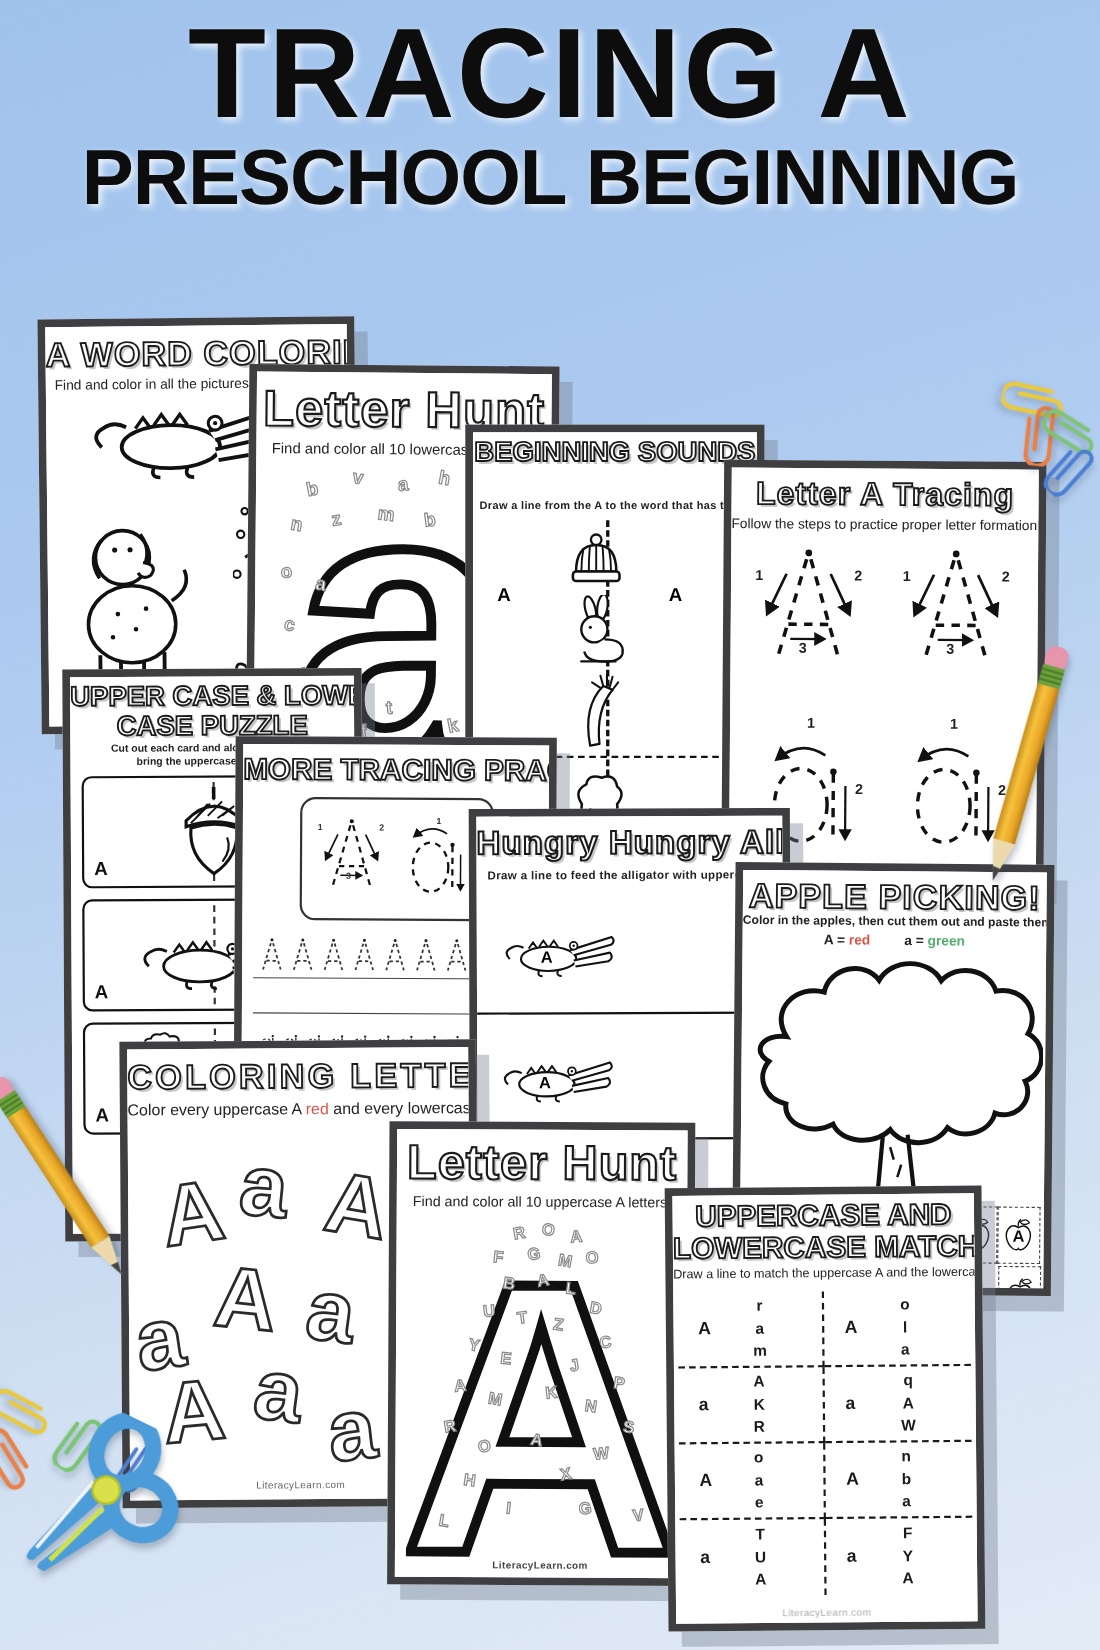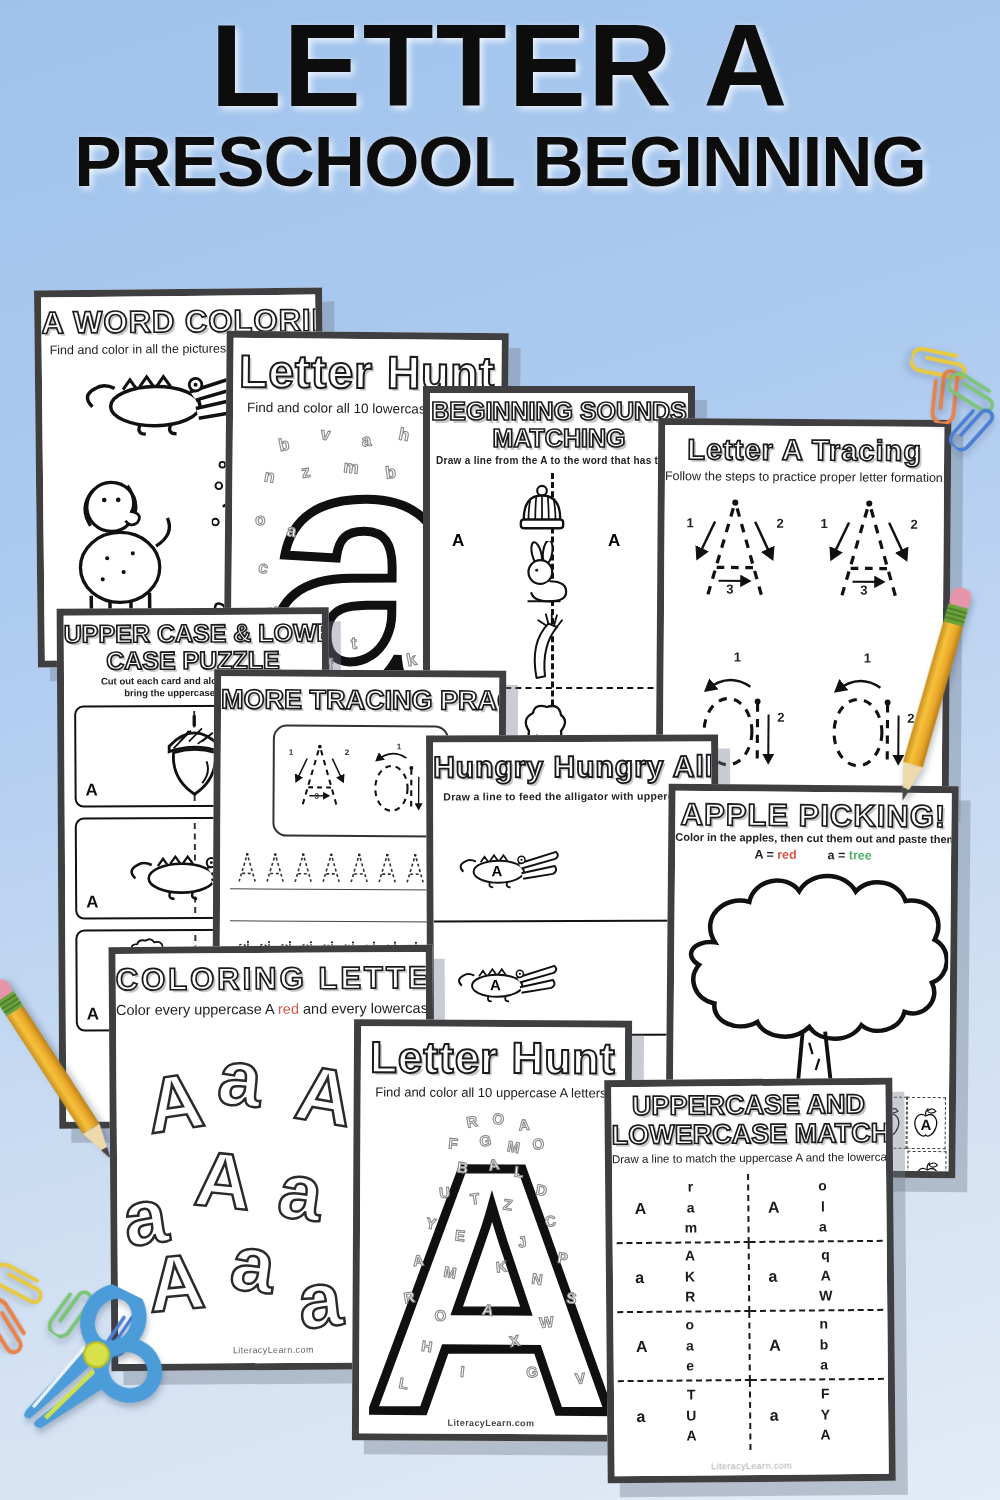--- a/index.html
+++ b/index.html
@@ -240,21 +240,21 @@
       <path d="M20 12 l-7 -9 M22 12 l0 -11 M24 12 l8 -9" stroke="#111" stroke-width="2.2" fill="none" stroke-linecap="round"></path>
       <path d="M14 16 Q28 10 28 20 L19 54 Q17 58 14 52 Z" fill="#fff" stroke="#111" stroke-width="2.3"></path>
       <path d="M17 26 h8 M16 34 h7 M15 42 h6" stroke="#111" stroke-width="1.6"></path>
     </symbol>
   </defs>
 </svg>
 
 <div class="canvas">
 
   <div class="header">
-    <div class="title1">LETTER A</div>
+    <div class="title1">TRACING A</div>
     <div class="title2">PRESCHOOL BEGINNING</div>
   </div>
 
   <section class="sheet" id="ws-word">
     <div class="content">
       <div class="bubble abs" style="left:0;right:0;top:8px;font-size:31px;">A WORD COLORING</div>
       <div class="sub abs" style="left:8px;top:46px;font-size:12.5px;text-align:left;">Find and color in all the pictures that b</div>
       <svg class="abs" style="left:20px;top:62px;" width="228" height="98" viewBox="0 0 140 60">
           <use href="#crocSym" y="-5"></use>
         </svg>
@@ -305,21 +305,20 @@
           <span class="sc" style="left: 68%; top: 86%; transform: rotate(-12deg); font-size: 17px;">k</span>
           <span class="sc" style="left: 80%; top: 90%; transform: rotate(6deg); font-size: 17px;">w</span>
           <span class="sc" style="left: 44%; top: 80%; transform: rotate(-5deg); font-size: 17px;">t</span>
         </div>
     </div>
   </section>
 
   <section class="sheet" id="ws-bs">
     <div class="content">
       <div class="bubble abs" style="left:0;right:0;top:4px;font-size:25px;letter-spacing:0;">BEGINNING SOUNDS</div>
-      <div class="bubble abs" style="left:0;right:0;top:31px;font-size:25px;letter-spacing:0;">MATCHING</div>
       <div class="sub tinybold abs" style="left:6px;top:62px;text-align:left;font-size:10px;">Draw a line from the A to the word that has the same b</div>
       <div class="abs" style="left:47%;top:80px;bottom:0;border-left:3px dashed #111;"></div>
       <div class="abs" style="left:4px;right:4px;top:294px;border-top:2.5px dashed #111;"></div>
       <span class="abs" style="left:22px;top:138px;font-size:17px;font-weight:700;">A</span>
       <span class="abs" style="left:178px;top:138px;font-size:17px;font-weight:700;">A</span>
       <span class="abs" style="left:178px;top:352px;font-size:17px;font-weight:700;">A</span>
       <svg class="abs" style="left:83px;top:90px;" width="58" height="52" viewBox="0 0 60 54">
           <use href="#hatSym"></use>
         </svg>
       <svg class="abs" style="left:84px;top:148px;" width="60" height="64" viewBox="0 0 64 70">
@@ -494,21 +493,21 @@
     </div>
   </section>
 
   <section class="sheet" id="ws-apple">
     <div class="content">
       <div class="bubble abs" style="left:0;right:0;top:6px;font-size:31px;">APPLE PICKING!</div>
       <div class="sub abs" style="left:0;right:0;top:40px;font-size:11px;font-weight:600;">Color in the apples, then cut them out and paste them on the tree.</div>
       <div class="legend" style="top:56px;">
         <span>A = </span><span style="color:#d9564a;">red</span>
         <span style="display:inline-block;width:24px;"></span>
-        <span>a = </span><span style="color:#53b06c;">tree</span>
+        <span>a = </span><span style="color:#53b06c;">green</span>
       </div>
       <svg class="abs" style="left:2px;top:72px;" width="272" height="232" viewBox="0 0 240 205">
         <path d="M34 70 C20 48 42 28 64 34 C68 14 96 8 108 24 C118 6 148 6 158 24 C170 10 196 14 202 32 C224 28 238 48 228 66 C244 74 242 98 226 104 C234 120 218 136 202 130 C198 146 176 152 164 142 C154 158 128 158 118 144 C104 158 78 154 72 140 C54 150 32 140 34 124 C16 120 10 102 20 90 C6 82 14 68 34 70 Z" fill="#fff" stroke="#111" stroke-width="4"></path>
         <path d="M112 150 L108 198 M132 148 L138 198" stroke="#111" stroke-width="3.4" fill="#fff"></path>
         <path d="M118 158 l3 10 M127 172 l-3 10 M121 190 l4 8" stroke="#111" stroke-width="2" fill="none"></path>
       </svg>
       <div class="acards" id="apple-cards" style="left:3px;top:304px;">
           <div class="acard">
             <svg viewBox="0 0 60 64" width="30" height="34" style="position:absolute;left:3px;top:8px;">
               <use href="#appleIc"></use>

